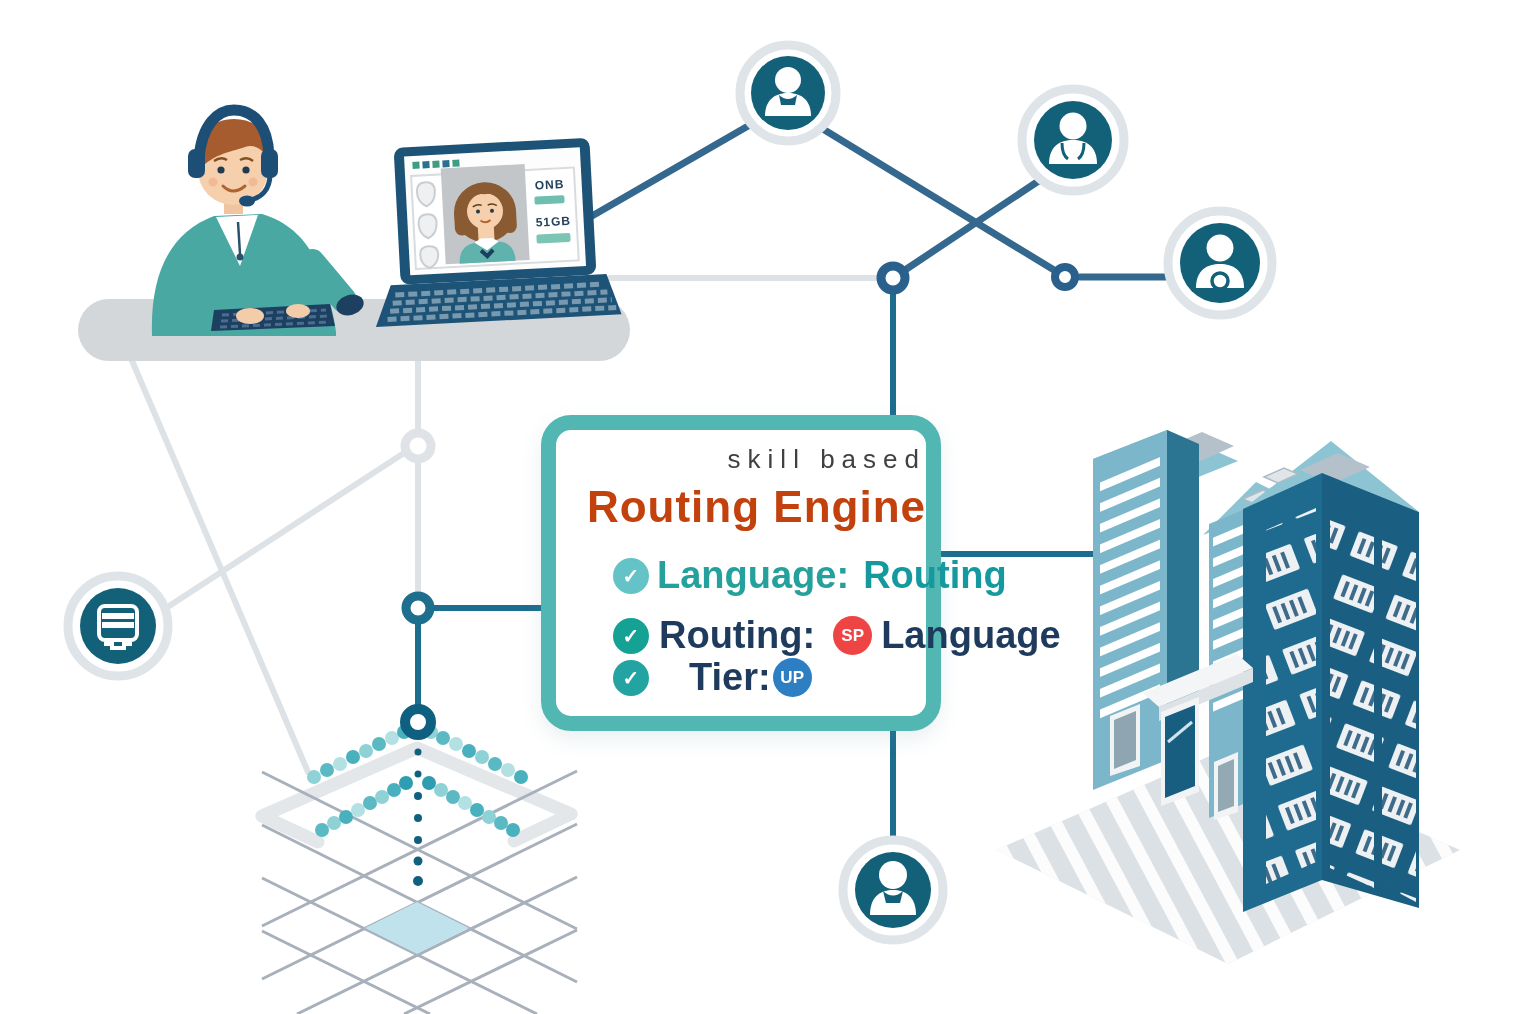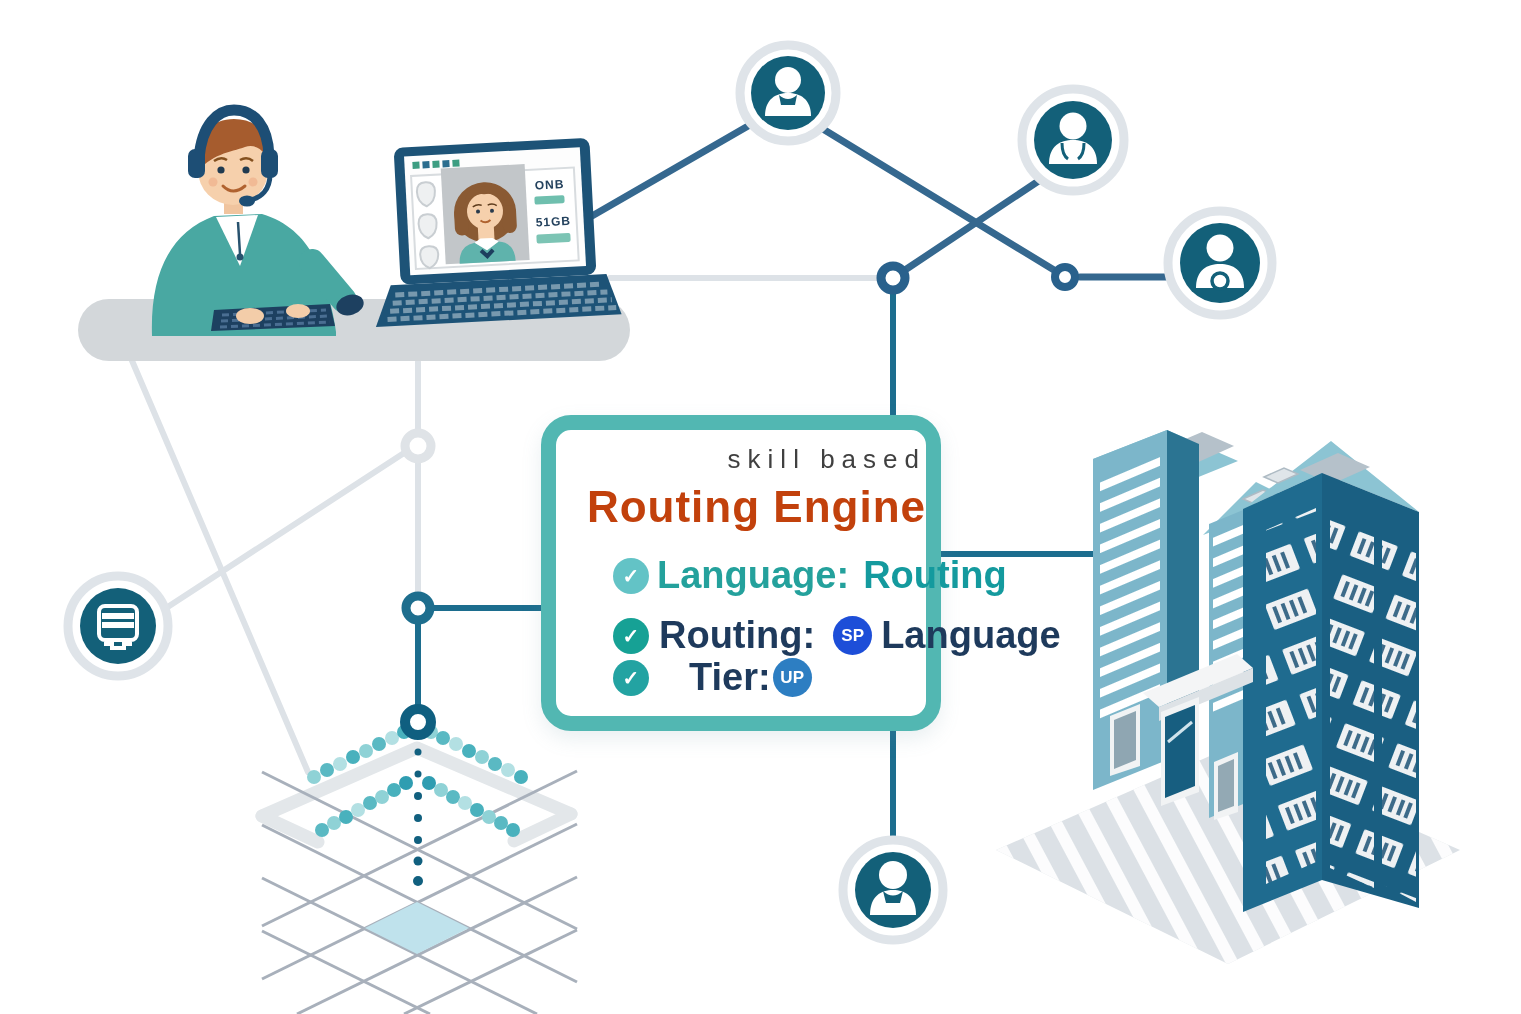--- a/index.html
+++ b/index.html
@@ -18,21 +18,21 @@
   .row-1{top:124px;}.row-2{top:184px;}.row-3{top:226px;}
   .chk{width:36px;height:36px;border-radius:50%;color:#fff;display:flex;align-items:center;
        justify-content:center;font-size:20px;font-weight:700;flex:0 0 auto;}
   .chk1{background:#63c3c6;}.chk2{background:#16a195;}.chk3{background:#23a3a2;}
   .lbl{font-size:38px;font-weight:600;}
   .teal{color:#24a19c;}
   .navy{color:#1e3a5c;}
   .val-teal{color:#149a9e;font-weight:600;}
   .bdg{width:39px;height:39px;border-radius:50%;color:#fff;display:flex;align-items:center;
        justify-content:center;font-size:17px;font-weight:700;flex:0 0 auto;}
-  .bdg-sp{background:#1d4ed8;}
+  .bdg-sp{background:#ef4444;}
   .bdg-up{background:#2d7ec2;}
   .g1{margin-left:8px;}.g2{margin-left:14px;}.g3{margin-left:10px;}.g4{margin-left:18px;}
   .g5{margin-left:9px;}.g6{margin-left:40px;}.g7{margin-left:2px;}
 </style>
 </head>
 <body>
 
 <div id="stage">
 
 <svg id="art" width="1521" height="1014" viewBox="0 0 1521 1014">

